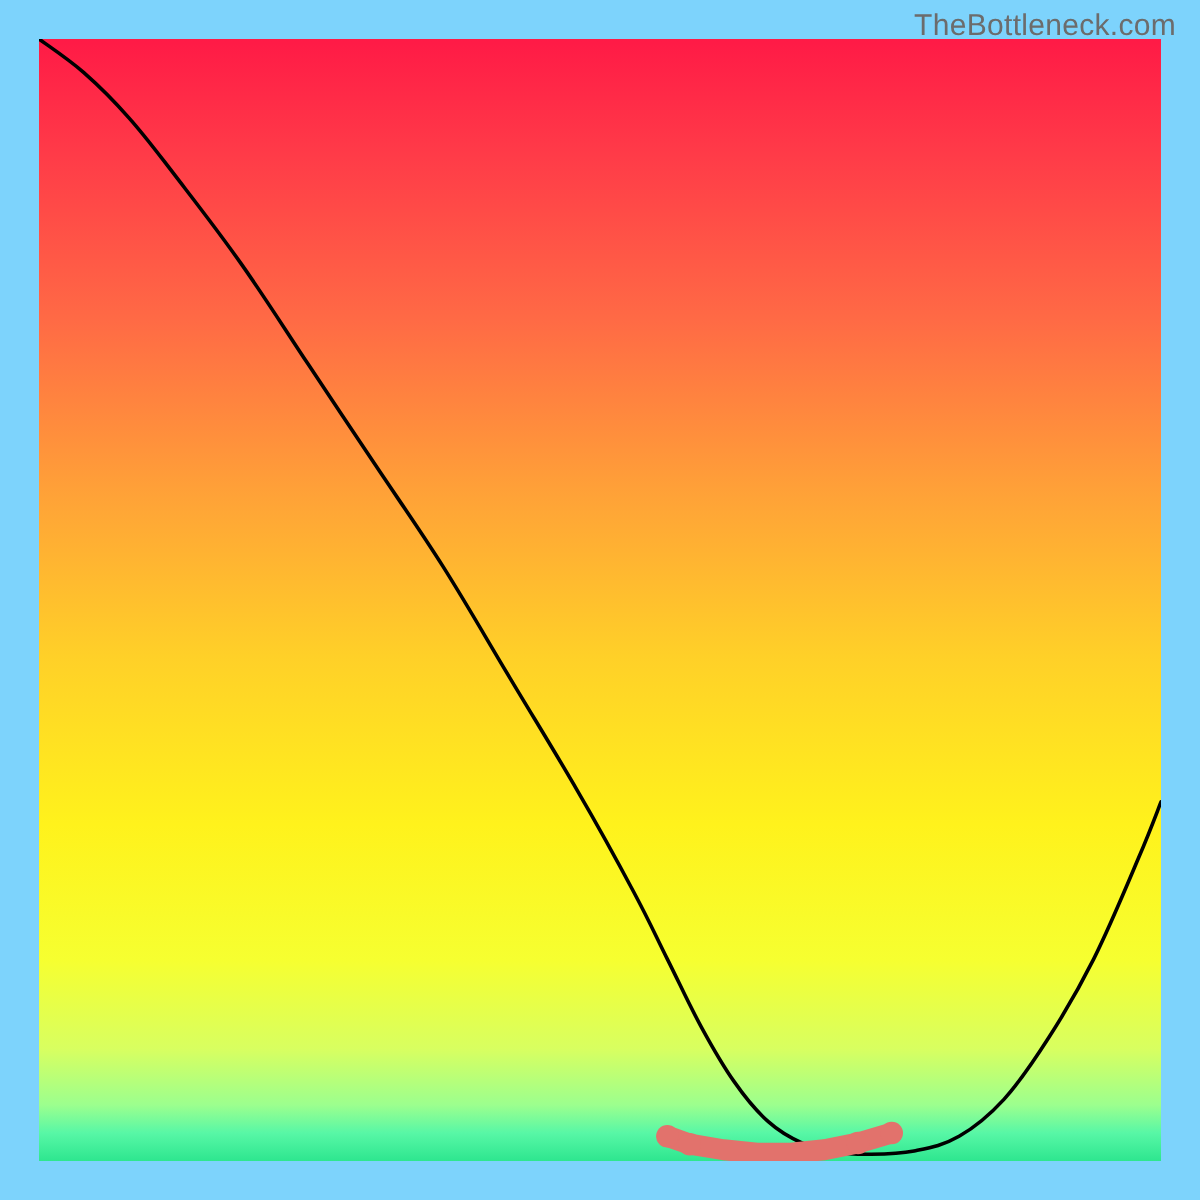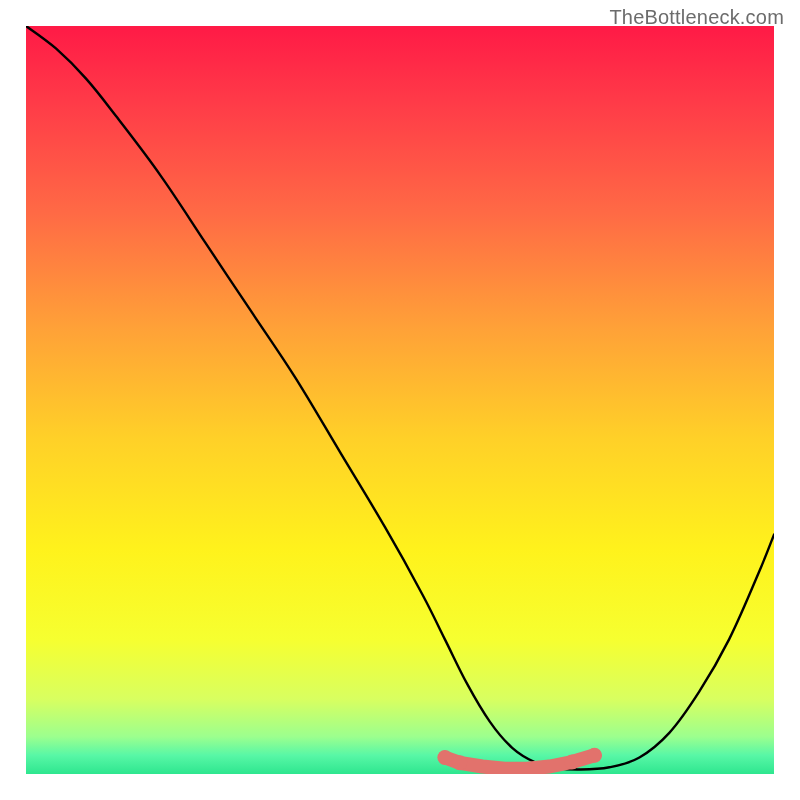--- a/index.html
+++ b/index.html
@@ -7,21 +7,21 @@
     padding: 0;
     width: 800px;
     height: 800px;
     background: #000;
     overflow: hidden;
     font-family: Arial, Helvetica, sans-serif;
   }
   .frame {
     position: absolute;
     inset: 0;
-    background: #ffffff;
+    background: #7dd3fc;
   }
   .plot {
     position: absolute;
     left: 26px;
     top: 26px;
     width: 748px;
     height: 748px;
     overflow: hidden;
   }
   .gradient {

